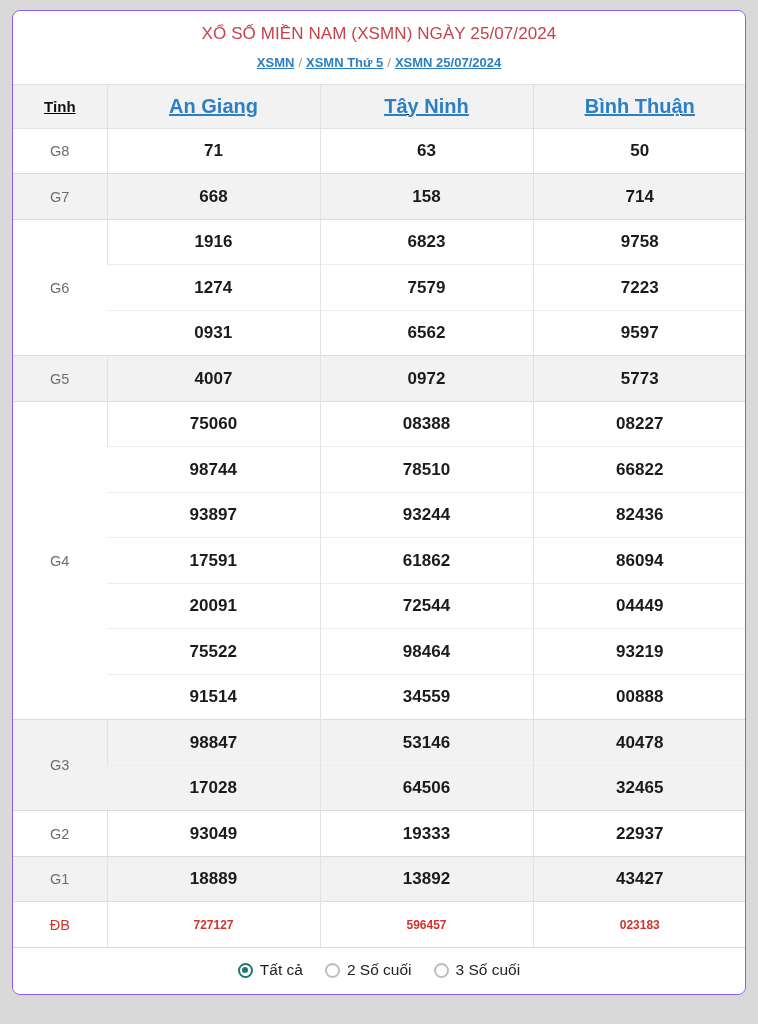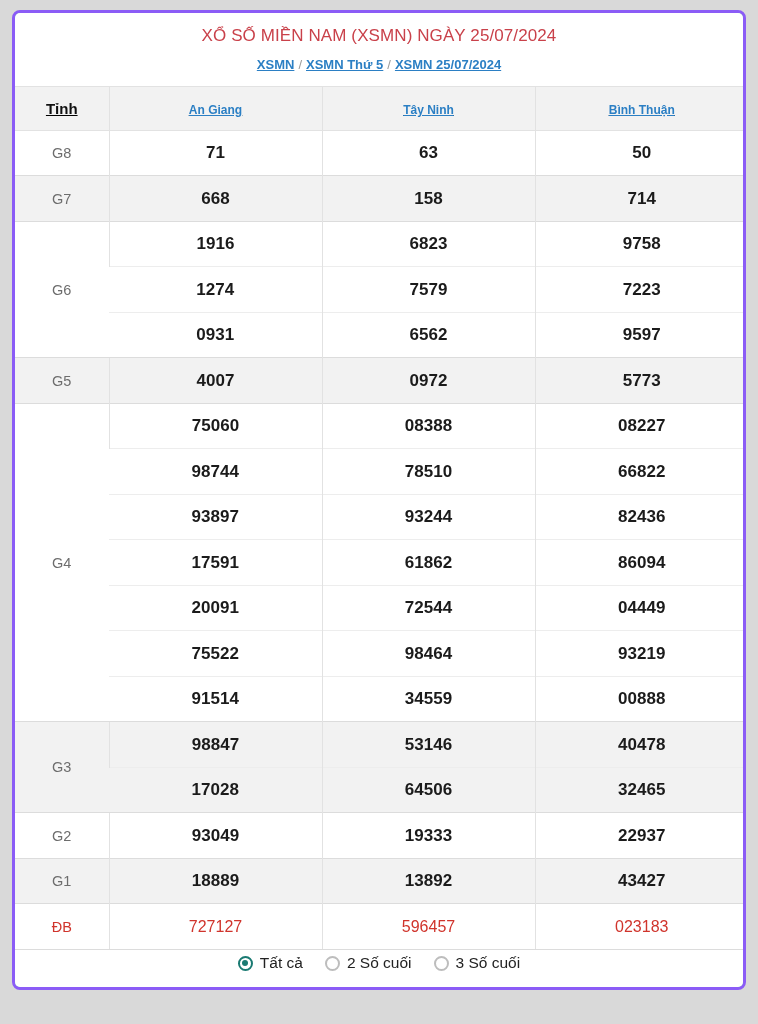--- a/index.html
+++ b/index.html
@@ -13,21 +13,21 @@
   }
   .page {
     width: 758px;
     height: 1024px;
     background: #d9d9d9;
     padding: 10px 12px 18px 12px;
   }
   .card {
     width: 734px;
     background: #86efac;
-    border: 3px solid #8b5cf6;
+    border: 1px solid #8b5cf6;
     border-radius: 8px;
     overflow: hidden;
   }
 
   
   .head {
     padding: 10px 8px 12px 8px;
     text-align: center;
     background: #ffffff;
   }
@@ -73,21 +73,21 @@
     height: 44px;
     border-top: 1px solid #e2e2e2;
     border-bottom: 1px solid #e2e2e2;
     font-size: 15px;
     font-weight: 700;
   }
   thead th.prov a {
     color: #2b7fc4;
     text-decoration: underline;
     font-weight: 700;
-    font-size: 12px;
+    font-size: 20px;
   }
   thead th.tinh { color: #111; font-weight: 700; font-size: 15px; }
 
   tbody td {
     height: 45.5px;
     font-size: 17px;
     font-weight: 700;
     color: #1b1b1b;
   }
   tbody td.glabel {
@@ -97,28 +97,28 @@
   }
   
   tbody tr.gstart > td { border-top: 1px solid #dcdcdc; }
   
   tbody tr.sub > td.num { border-top: 1px solid #ededed; }
 
   tbody tr.shaded > td { background: #f2f2f2; }
   tbody tr.plain  > td { background: #ffffff; }
 
   tbody td.db, tbody td.dblabel { color: #d0342c; }
-  tbody td.db { font-size: 16px; font-weight: 400; }
+  tbody td.db { font-size: 12px; font-weight: 700; }
   tbody td.dblabel { font-size: 14.5px; font-weight: 400; }
 
   
   .foot {
     border-top: 1px solid #dcdcdc;
     background: #ffffff;
-    padding: 4px 8px 15px 8px;
+    padding: 13px 8px 15px 8px;
     display: flex;
     justify-content: center;
     align-items: center;
     gap: 22px;
   }
   .radio {
     display: flex;
     align-items: center;
     gap: 7px;
     font-size: 15.5px;

